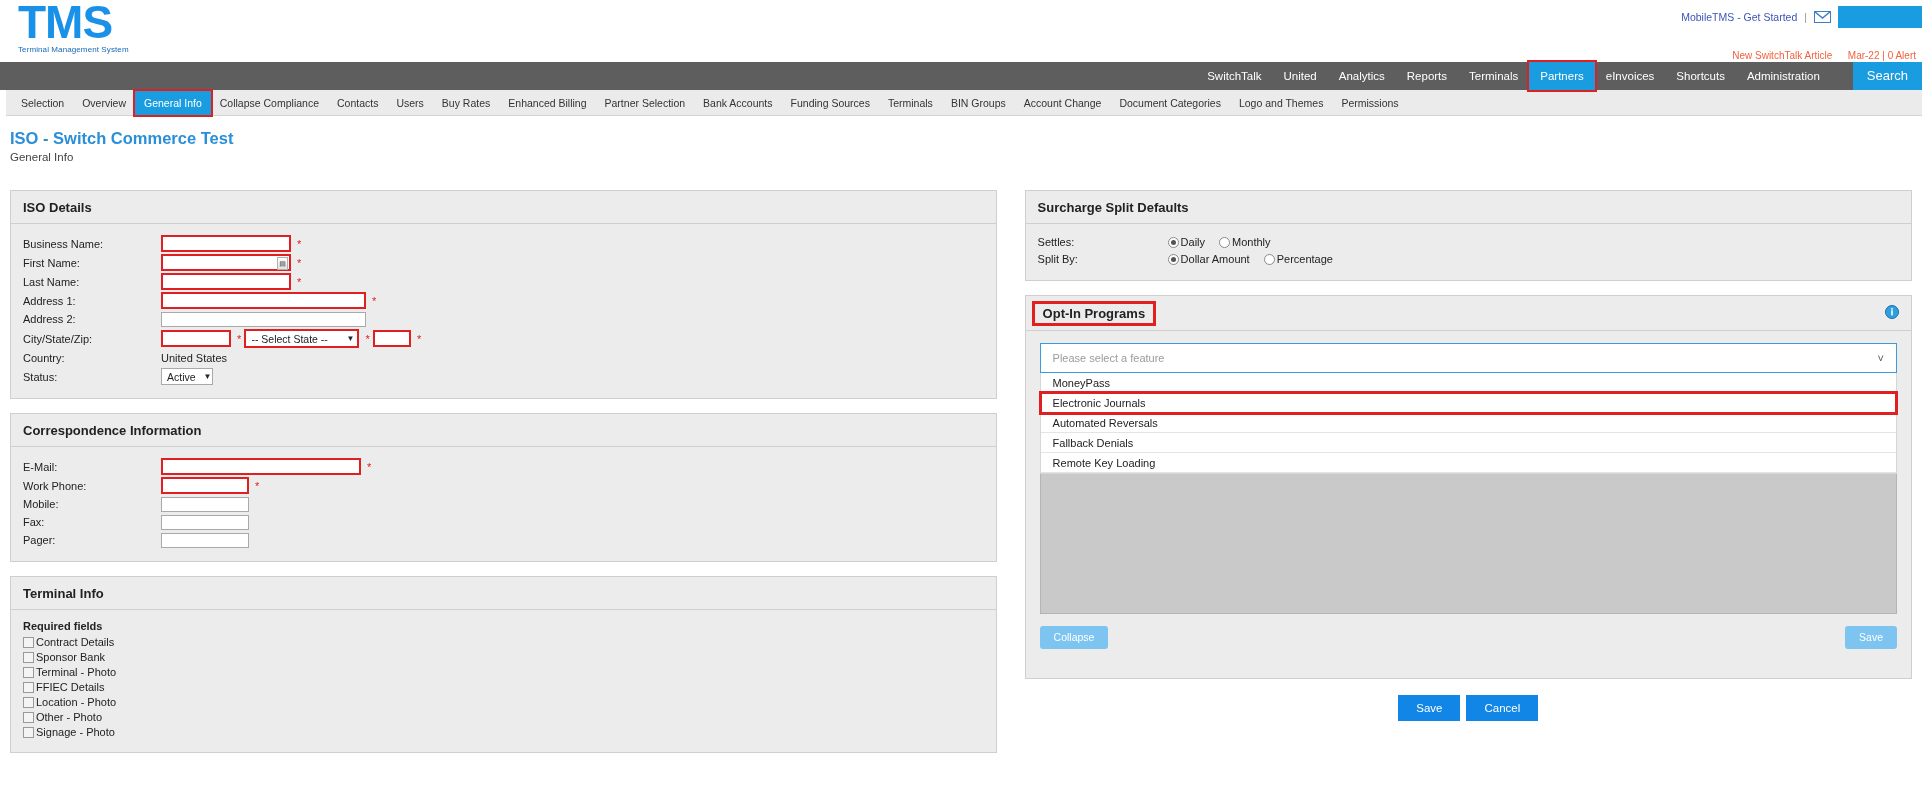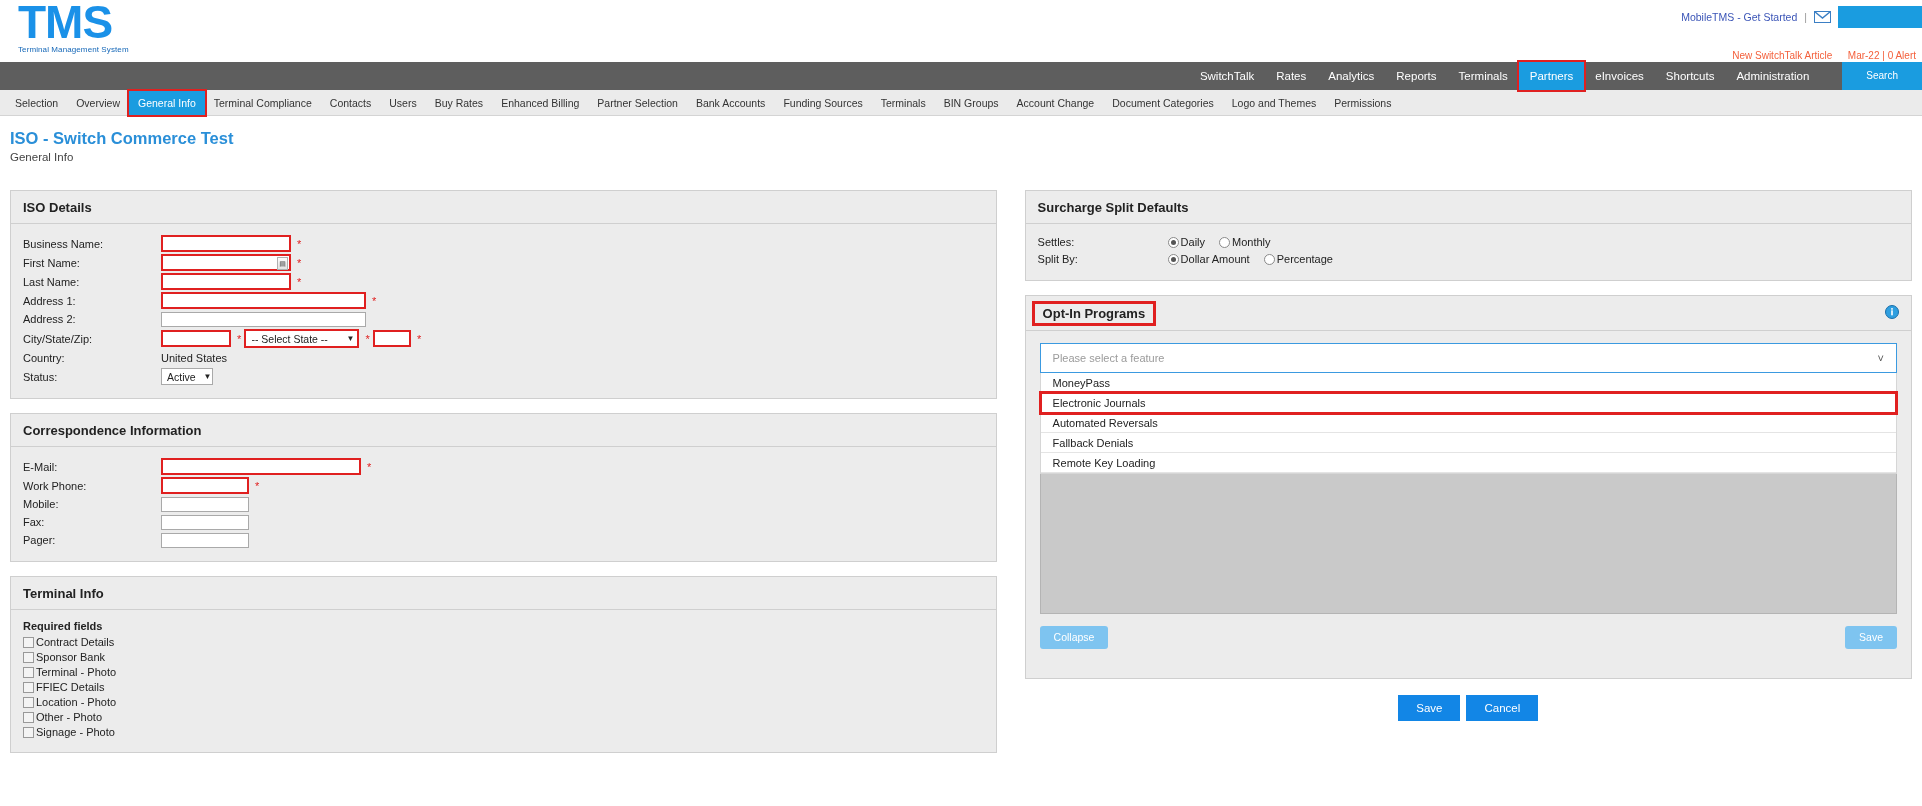--- a/index.html
+++ b/index.html
@@ -40,28 +40,28 @@
   }
   .mainnav .nav-item {
     color: #ffffff; font-size: 11.5px; padding: 6px 11px;
     white-space: nowrap; line-height: 16px;
   }
   .mainnav .nav-item.active {
     background: #1a9ce0; outline: 2px solid #e02020; outline-offset: 0px;
     position: relative; z-index: 3;
   }
   .search-btn {
-    background: #1a9ce0; color: #fff; font-size: 10px;
-    padding: 6px 24px; margin-left: 22px; height: 28px; line-height: 16px;
+    background: #1a9ce0; color: #fff; font-size: 13px;
+    padding: 6px 14px; margin-left: 22px; height: 28px; line-height: 16px;
   }
 
   
   .subnav {
     height: 26px; background: #ebebeb; border-bottom: 1px solid #d4d4d4;
-    display: flex; align-items: center; padding-left: 6px;
+    display: flex; align-items: center; padding-left: 6px; margin-left: 6px;
   }
   .subnav .sub-item {
     font-size: 10.5px; color: #333; padding: 5px 9px; white-space: nowrap; line-height: 14px;
   }
   .subnav .sub-item.active {
     background: #1a9ce0; color: #fff; outline: 2px solid #e02020; position: relative; z-index: 3;
   }
 
   
   .titleblock { padding: 12px 0 0 10px; }
@@ -193,36 +193,36 @@
 
     <div class="alert-line">
       <span>New SwitchTalk Article</span>
       <span class="sep"></span>
       <span>Mar-22 | 0 Alert</span>
     </div>
   </div>
 
   <div class="mainnav">
     <div class="nav-item">SwitchTalk</div>
-    <div class="nav-item">Rates</div>
+    <div class="nav-item">United</div>
     <div class="nav-item">Analytics</div>
     <div class="nav-item">Reports</div>
     <div class="nav-item">Terminals</div>
     <div class="nav-item active">Partners</div>
     <div class="nav-item">eInvoices</div>
     <div class="nav-item">Shortcuts</div>
     <div class="nav-item">Administration</div>
     <div class="search-btn">Search</div>
   </div>
 
   <div class="subnav">
     <div class="sub-item">Selection</div>
     <div class="sub-item">Overview</div>
     <div class="sub-item active">General Info</div>
-    <div class="sub-item">Terminal Compliance</div>
+    <div class="sub-item">Collapse Compliance</div>
     <div class="sub-item">Contacts</div>
     <div class="sub-item">Users</div>
     <div class="sub-item">Buy Rates</div>
     <div class="sub-item">Enhanced Billing</div>
     <div class="sub-item">Partner Selection</div>
     <div class="sub-item">Bank Accounts</div>
     <div class="sub-item">Funding Sources</div>
     <div class="sub-item">Terminals</div>
     <div class="sub-item">BIN Groups</div>
     <div class="sub-item">Account Change</div>

